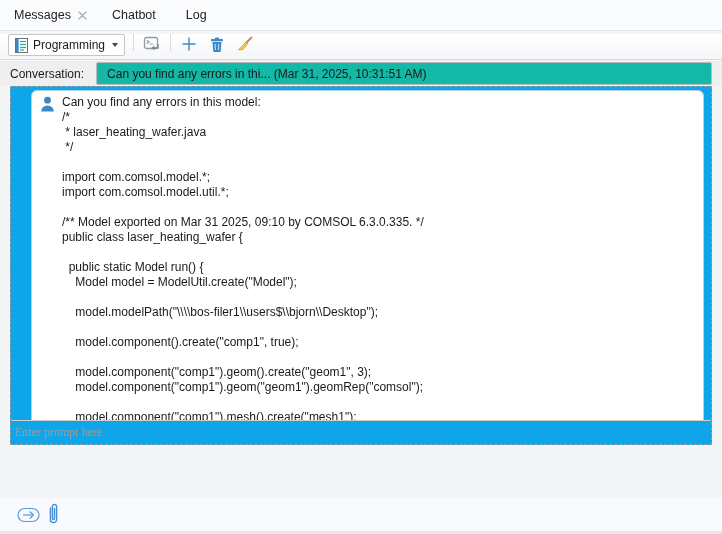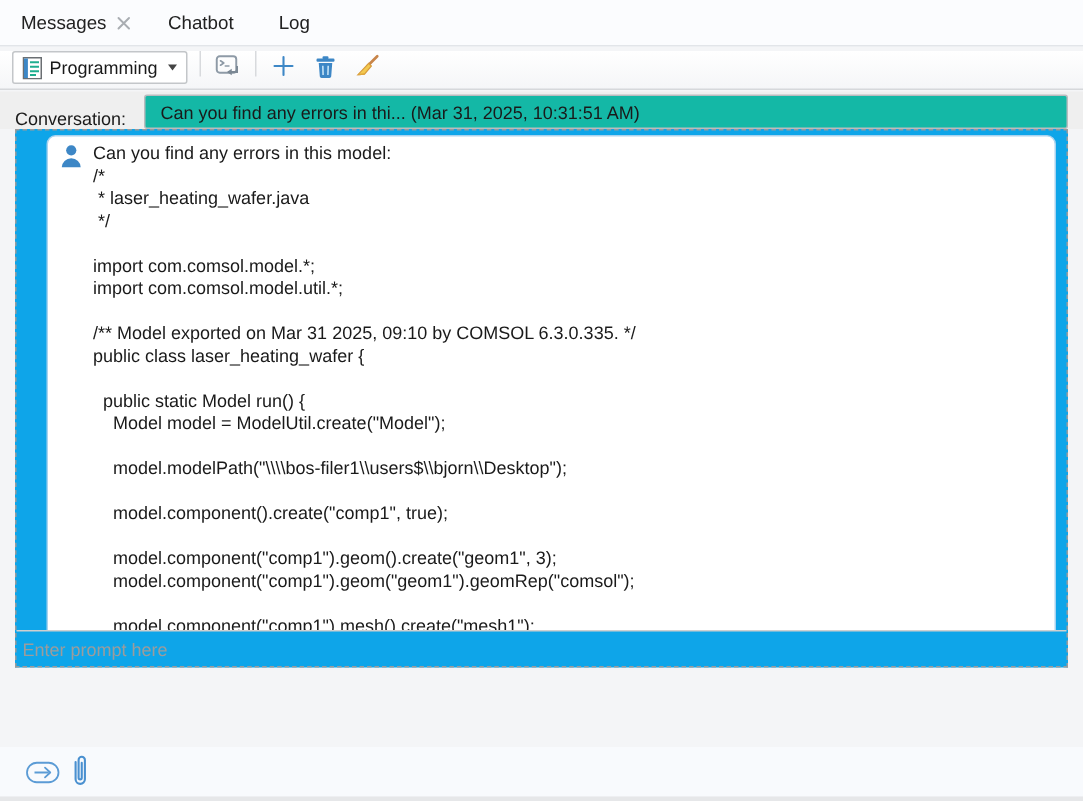--- a/index.html
+++ b/index.html
@@ -41,21 +41,21 @@
     display:flex;align-items:center;gap:5px;height:20px;
     border:1px solid #c3c6c9;border-radius:2px;background:#fff;
     padding:0 6px;font-size:12px;color:#1a1a1a;
   }
   .tb-sep{width:1px;height:17px;background:#d8dadd;}
   .tb-icon{width:20px;height:20px;display:flex;align-items:center;justify-content:center;}
   .caret{width:0;height:0;border-left:3.5px solid transparent;border-right:3.5px solid transparent;border-top:4px solid #444;margin-left:2px;}
   
   .convrow{
     position:absolute;top:61px;left:0;width:722px;height:25px;
-    background:#efefef;display:flex;align-items:flex-end;box-sizing:border-box;padding-left:10px;
+    background:#efefef;display:flex;align-items:center;box-sizing:border-box;padding-left:10px;
   }
   .convlabel{font-size:12px;color:#1a1a1a;flex:0 0 auto;}
   .convselect{
     margin-left:12px;margin-right:10px;flex:1;height:21px;
     background:#14b8a6;border:1px solid #b9bcbf;border-radius:2px;
     display:flex;align-items:center;padding-left:10px;font-size:12px;color:#1a1a1a;
     white-space:nowrap;overflow:hidden;
   }
   
   .chatarea{
@@ -75,21 +75,21 @@
   .avatar{position:absolute;top:5px;left:8px;width:15px;height:16px;}
   .msgtext{
     position:absolute;top:4px;left:30px;right:6px;
     font-size:12px;line-height:15px;color:#1a1a1a;
     white-space:pre-wrap;font-family:"Liberation Sans","DejaVu Sans",sans-serif;
   }
   
   .promptrow{height:26px;display:flex;align-items:center;}
   .promptrow input{
     width:100%;height:100%;border:none;outline:none;background:transparent;
-    font-size:12px;font-family:Liberation Sans, sans-serif;
+    font-size:12px;font-family:Liberation Serif, serif;
     padding:0 0 0 4px;color:#1a1a1a;
   }
   .promptrow input::placeholder{color:#9c9c9c;}
   
   .iconrow{
     position:absolute;top:498px;left:0;width:722px;height:33px;
     background:#f8fafd;display:flex;align-items:center;gap:7px;
     padding-left:17px;box-sizing:border-box;
   }
   .bottomstrip{position:absolute;top:531px;left:0;width:722px;height:3px;background:#e6e7e9;}

